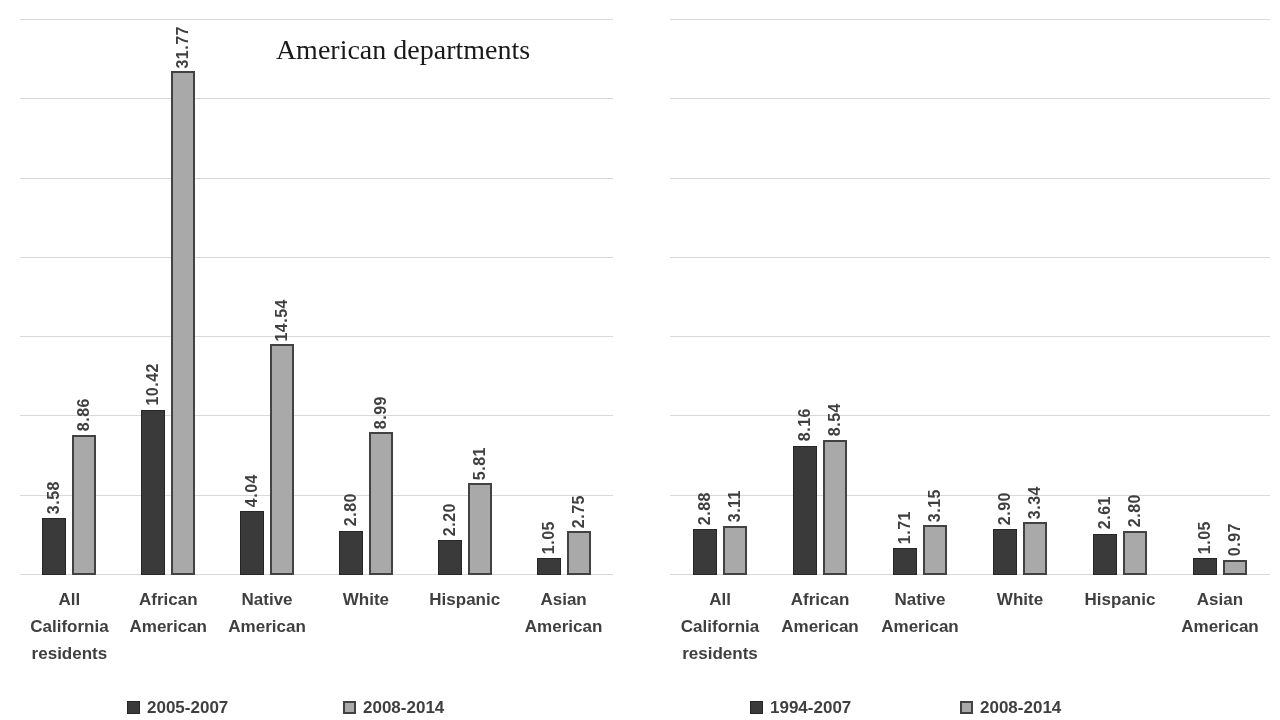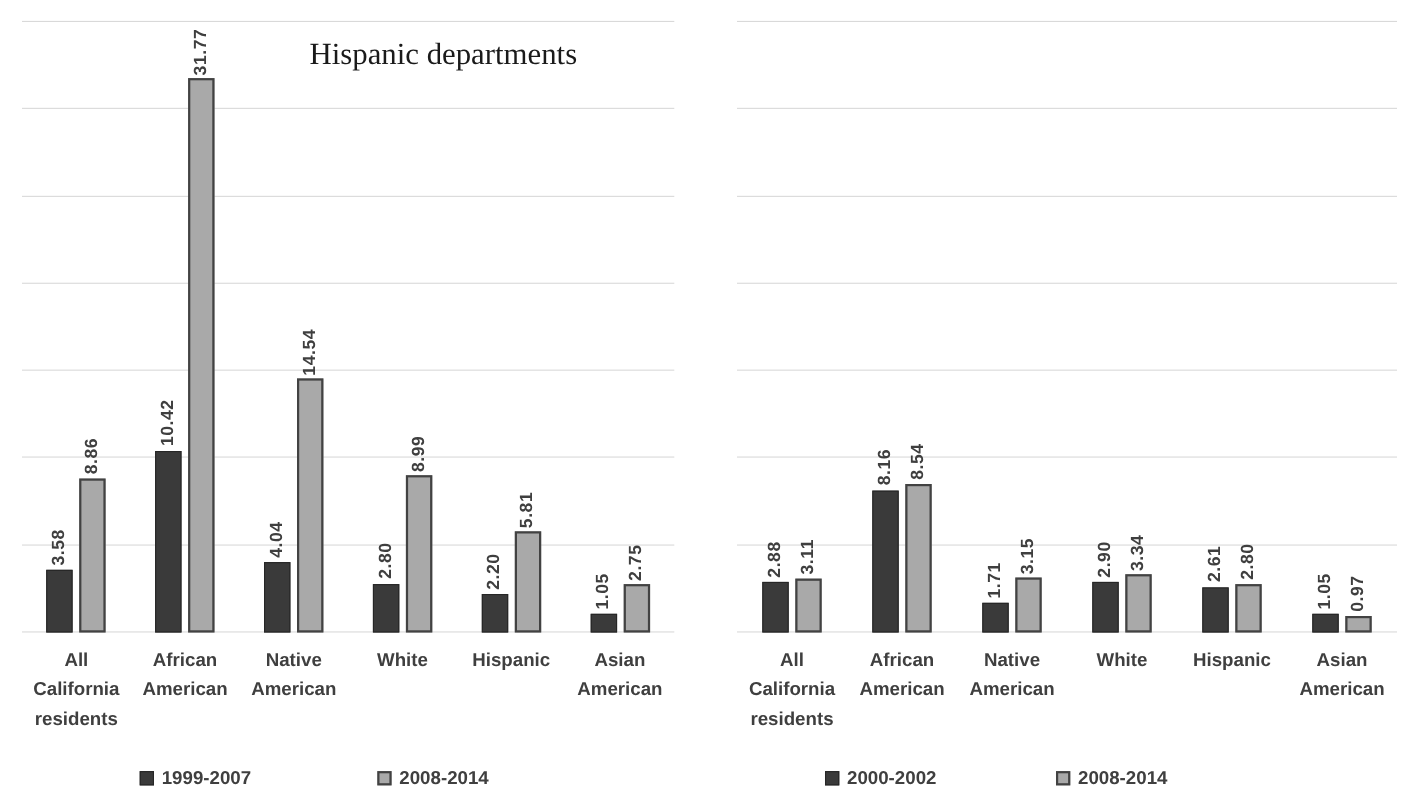--- a/index.html
+++ b/index.html
@@ -41,21 +41,21 @@
   }
   .swatch { width:13px; height:13px; box-sizing:border-box; flex:0 0 auto; }
   .swatch.s0 { border:1px solid #262626; }
   .swatch.s1 { border:2px solid #424242; }
 </style>
 </head>
 <body>
 
 <div class="canvas">
 
-  <div class="chart-title" id="title-0">Hispanic departments</div>
+  <div class="chart-title" id="title-0">American departments</div>
 
   <div class="plot" id="plot-0">
       <div class="gridline" style="bottom: 0px; background: rgb(217, 217, 217);"></div>
       <div class="gridline" style="bottom: 79.2857px; background: rgb(217, 217, 217);"></div>
       <div class="gridline" style="bottom: 158.571px; background: rgb(217, 217, 217);"></div>
       <div class="gridline" style="bottom: 237.857px; background: rgb(217, 217, 217);"></div>
       <div class="gridline" style="bottom: 317.143px; background: rgb(217, 217, 217);"></div>
       <div class="gridline" style="bottom: 396.429px; background: rgb(217, 217, 217);"></div>
       <div class="gridline" style="bottom: 475.714px; background: rgb(217, 217, 217);"></div>
       <div class="gridline" style="bottom: 555px; background: rgb(217, 217, 217);"></div>
@@ -162,29 +162,29 @@
           <span class="vlabel">1.05</span>
         </div>
         <div class="bar s1" style="height: 15.3814px; background: rgb(169, 169, 169);">
           <span class="vlabel">0.97</span>
         </div>
       </div>
     </div>
 
   <div class="legend-item" style="left:127px">
     <span class="swatch s0" style="background: rgb(58, 58, 58);"></span>
-    <span>1999-2007</span>
+    <span>2005-2007</span>
   </div>
   <div class="legend-item" style="left:343px">
     <span class="swatch s1" style="background: rgb(169, 169, 169);"></span>
     <span>2008-2014</span>
   </div>
   <div class="legend-item" style="left:750px">
     <span class="swatch s0" style="background: rgb(58, 58, 58);"></span>
-    <span>2000-2002</span>
+    <span>1994-2007</span>
   </div>
   <div class="legend-item" style="left:960px">
     <span class="swatch s1" style="background: rgb(169, 169, 169);"></span>
     <span>2008-2014</span>
   </div>
 
 <div class="cat-label" style="left: 20px; width: 98.8333px;">All
 California
 residents</div>
     <div class="cat-label" style="left: 118.833px; width: 98.8333px;">African

